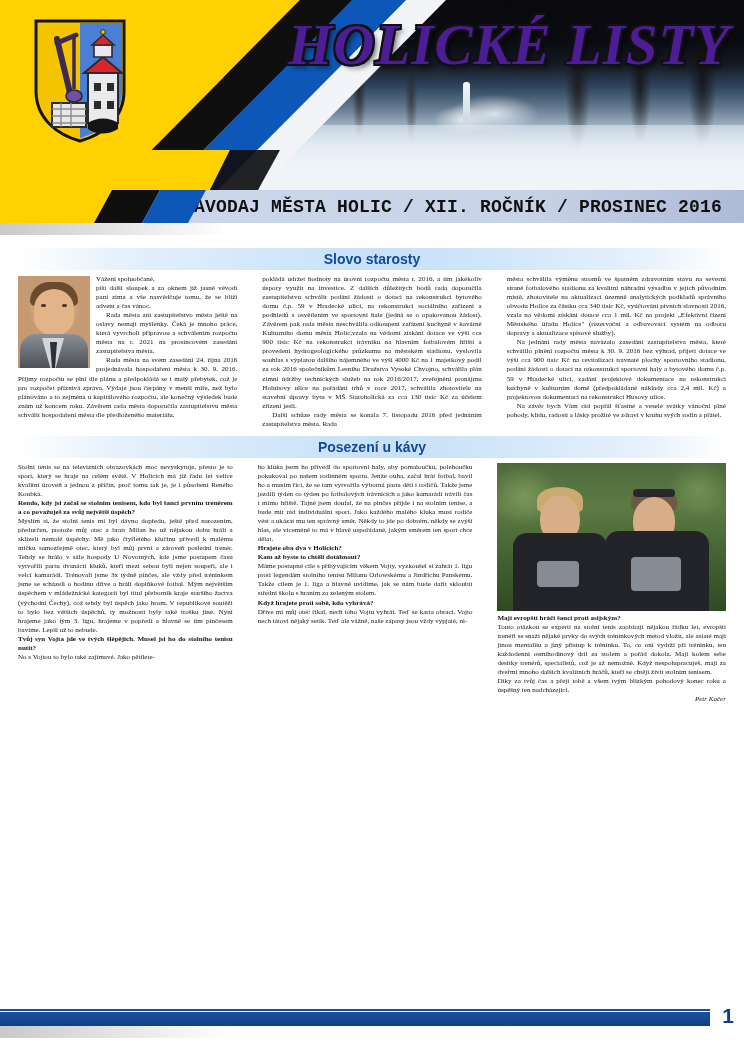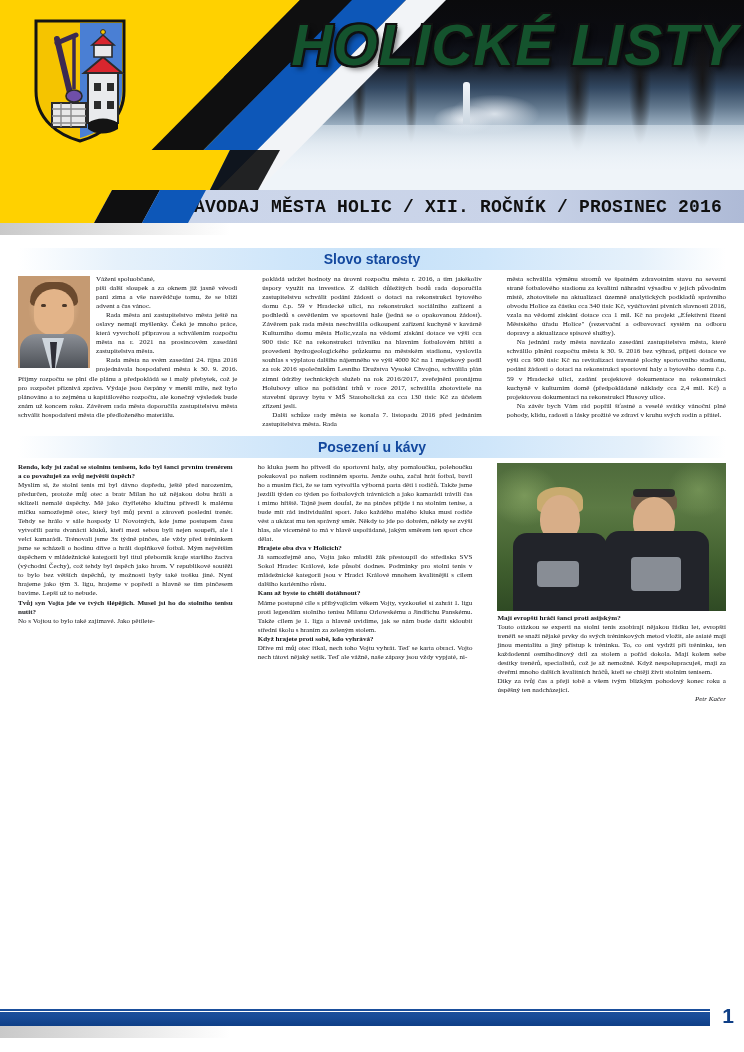--- a/index.html
+++ b/index.html
@@ -71,27 +71,27 @@
   .mast-diag {
     position: absolute;
     left: 0; top: 0;
     width: 744px; height: 190px;
     pointer-events: none;
   }
   .mast-title {
     position: absolute;
     left: 288px; top: 12px;
     width: 450px;
-    text-align: right;
-    font-family: Liberation Sans, sans-serif;
+    text-align: left;
+    font-family: Liberation Serif, serif;
     font-weight: bold;
     font-style: italic;
     font-size: 57px;
     letter-spacing: 1px;
-    color: #14532d;
+    color: #4c1d95;
     text-shadow:
       2px 0 0 #111, -2px 0 0 #111, 0 2px 0 #111, 0 -2px 0 #111,
       2px 2px 0 #111, -2px 2px 0 #111, 2px -2px 0 #111, -2px -2px 0 #111,
       4px 4px 5px rgba(0,0,0,.5);
     white-space: nowrap;
   }
   
   .crest {
     position: absolute;
     left: 30px; top: 17px;
@@ -393,30 +393,30 @@
       </div>
     </div>
 
     <div class="section" style="margin-top:7px;">
       <div class="sec-head">
         <span>Posezení u kávy</span>
       </div>
       <div class="cols">
 
         <div class="col">
+          <p class="noind">Stolní tenis se na televizních obrazovkách moc nevyskytuje, přesto je to sport, který se hraje na celém světě. V Holicích má již řadu let velice kvalitní úroveň a jednou z příčin, proč tomu tak je, je i působení Reného Koubka.</p>
           <p class="q">Rendo, kdy jsi začal se stolním tenisem, kdo byl šanci prvním trenérem a co považuješ za svůj největší úspěch?</p>
           <p class="noind">Myslím si, že stolní tenis mi byl dávno dopředu, ještě před narozením, předurčen, protože můj otec a bratr Milan ho už nějakou dobu hráli a sklízeli nemalé úspěchy. Mě jako čtyřletého klučinu přivedl k malému míčku samozřejmě otec, který byl můj první a zároveň poslední trenér. Tehdy se hrálo v sále hospody U Novotných, kde jsme postupem času vytvořili partu dvanácti kluků, kteří mezi sebou byli nejen soupeři, ale i velcí kamarádi. Trénovali jsme 3x týdně pinčes, ale vždy před tréninkem jsme se scházeli o hodinu dříve a hráli doplňkově fotbal. Mým největším úspěchem v mládežnické kategorii byl titul přebornik kraje staršího žactva (východní Čechy), což tehdy byl úspěch jako hrom. V republikové soutěži to bylo bez větších úspěchů, ty možnosti byly také trošku jiné. Nyní hrajeme jako tým 3. ligu, hrajeme v popředí a hlavně se tím pinčesem bavíme. Lepší už to nebude.</p>
           <p class="q">Tvůj syn Vojta jde ve tvých šlépějích. Musel jsi ho do stolního tenisu nutit?</p>
           <p class="noind">No s Vojtou to bylo také zajímavé. Jako pětilete-</p>
         </div>
 
         <div class="col">
           <p class="noind">ho kluka jsem ho přivedl do sportovní haly, aby pomaloučku, polehoučku pokukoval po našem rodinném sportu. Jenže ouha, začal hrát fotbal, bavil ho a musím říci, že se tam vytvořila výborná parta dětí i rodičů. Takže jsme jezdili týden co týden po fotbalových trávnících a jako kamarádi trávili čas i mimo hřiště. Tajně jsem doufal, že na pinčes přijde i na stolním tenise, a bude mít rád individuální sport. Jako každého malého kluka musí rodiče vést a ukázat mu ten správný směr. Někdy to jde po dobrém, někdy se zvýší hlas, ale víceméně to má v hlavě uspořádané, jakým směrem ten sport chce dělat.</p>
           <p class="q">Hrajete oba dva v Holicích?</p>
-          <p class="noind">Já samozřejmě ano, Vojta jako mladší žák přestoupil do střediska SVS Sokol Hradec Králové, kde působí dodnes. Podmínky pro stolní tenis v mládežnické kategorii jsou v Hradci Králové mnohem kvalitnější s cílem dalšího kariérního růstu.</p>
           <p class="q">Kam až byste to chtěli dotáhnout?</p>
           <p class="noind">Máme postupné cíle s přibývajícím věkem Vojty, vyzkoušel si zahrát 1. ligu proti legendám stolního tenisu Milanu Orlowskému a Jindřichu Panskému. Takže cílem je 1. liga a hlavně uvidíme, jak se nám bude dařit skloubit střední školu s hraním za zeleným stolem.</p>
           <p class="q">Když hrajete proti sobě, kdo vyhrává?</p>
           <p class="noind">Dříve mi můj otec říkal, nech toho Vojtu vyhrát. Teď se karta obrací. Vojto nech tátovi nějaký setík. Teď ale vážně, naše zápasy jsou vždy vypjaté, ni-</p>
         </div>
 
         <div class="col">
           <div class="interview-photo">
             <div class="ip-bg"></div>
             <div class="ip-p ip-left">

